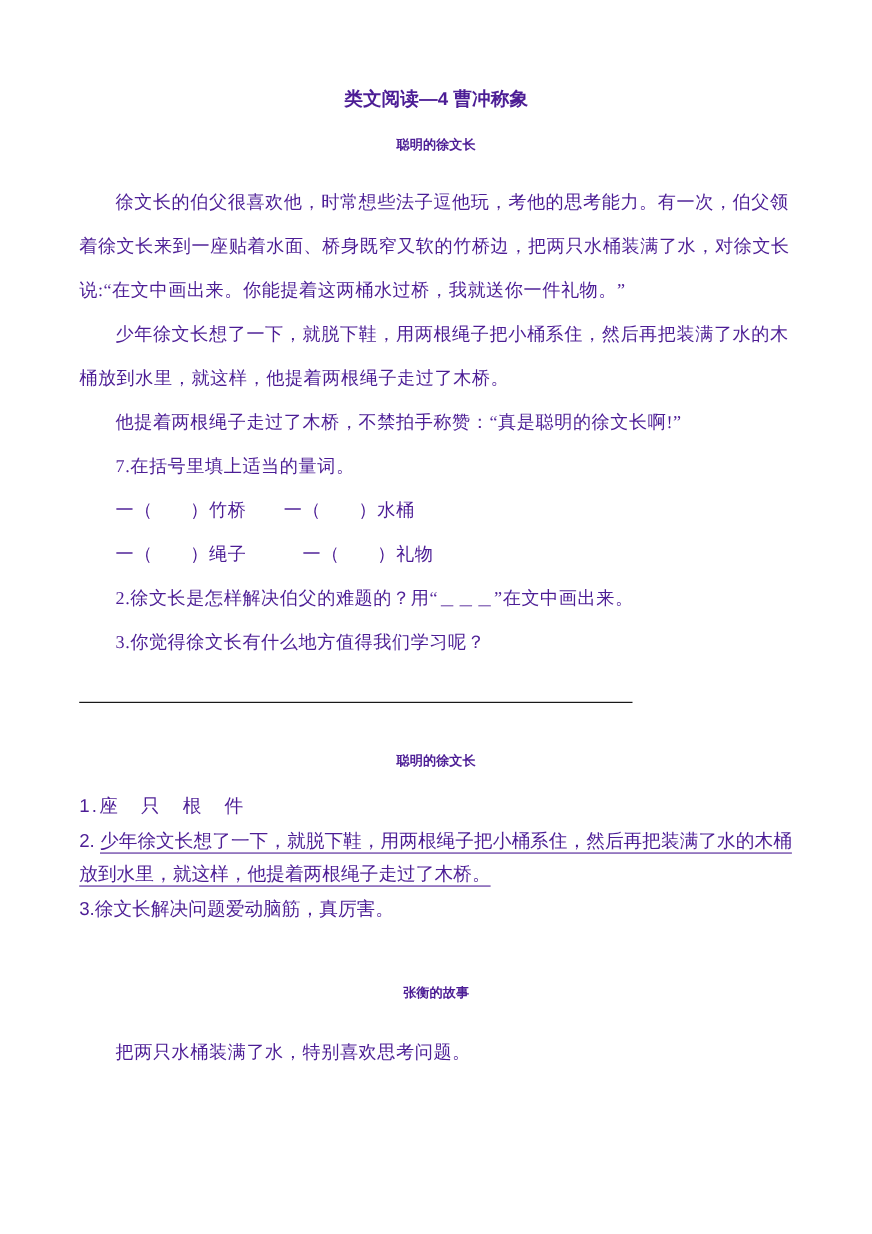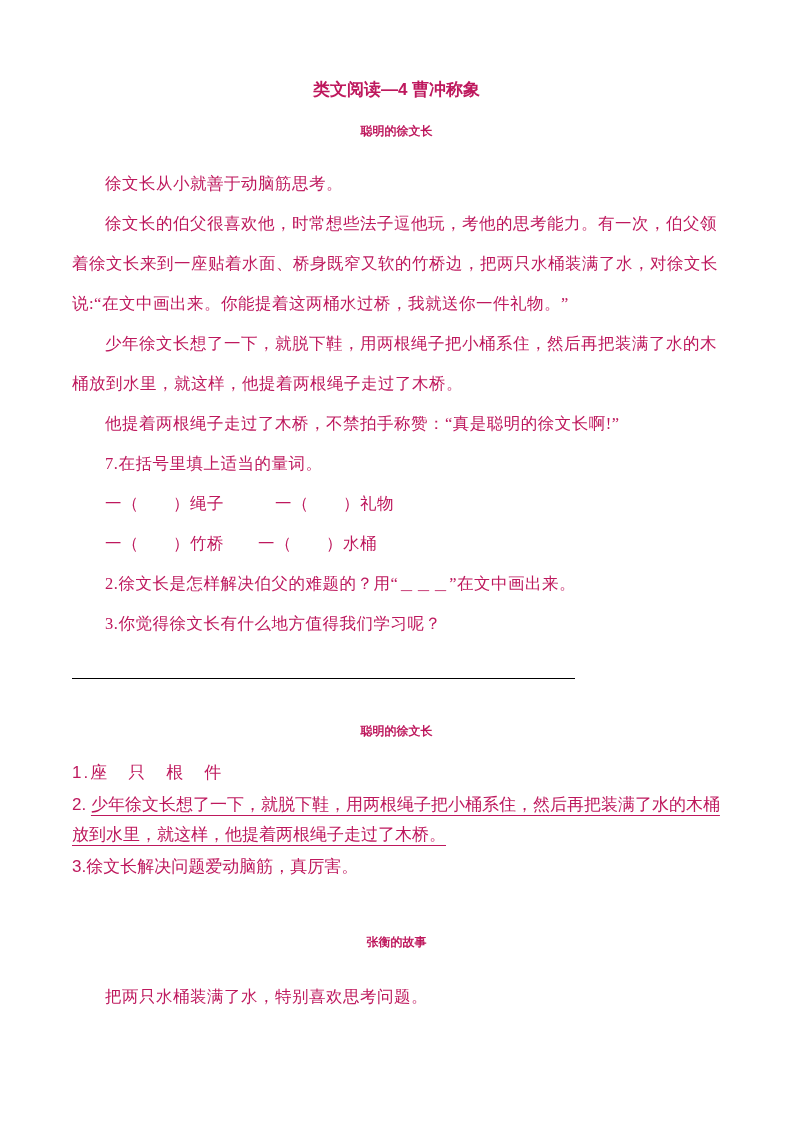--- a/index.html
+++ b/index.html
@@ -9,21 +9,21 @@
   }
   .page {
     position: relative;
     width: 793px;
     height: 1122px;
     margin: 0 auto;
     background: #ffffff;
     box-sizing: border-box;
     padding: 78px 72px 40px 72px;
     font-family: "Liberation Serif", "DejaVu Serif", serif;
-    color: #be185d;
+    color: #4c1d95;
     overflow: hidden;
   }
   .doc-title {
     font-size: 17px;
     font-weight: bold;
     text-align: center;
     margin: 0 0 22px 0;
     font-family: "Liberation Sans", "DejaVu Sans", sans-serif;
   }
   .section-heading {
@@ -74,33 +74,32 @@
 </style>
 </head>
 <body>
 
 <div class="page">
 
   <h1 class="doc-title">类文阅读—4 曹冲称象</h1>
 
   <h2 class="section-heading">聪明的徐文长</h2>
 
-  <p class="para">徐文长从小就善于动脑筋思考。</p>
 
   <p class="para">徐文长的伯父很喜欢他，时常想些法子逗他玩，考他的思考能力。有一次，伯父领着徐文长来到一座贴着水面、桥身既窄又软的竹桥边，把两只水桶装满了水，对徐文长说:“在文中画出来。你能提着这两桶水过桥，我就送你一件礼物。”</p>
 
   <p class="para">少年徐文长想了一下，就脱下鞋，用两根绳子把小桶系住，然后再把装满了水的木桶放到水里，就这样，他提着两根绳子走过了木桥。</p>
 
   <p class="para">他提着两根绳子走过了木桥，不禁拍手称赞：“真是聪明的徐文长啊!”</p>
 
   <p class="para">7.在括号里填上适当的量词。</p>
 
+  <p class="para">一（　　）竹桥　　一（　　）水桶</p>
+
   <p class="para">一（　　）绳子　　　一（　　）礼物</p>
-
-  <p class="para">一（　　）竹桥　　一（　　）水桶</p>
 
   <p class="para">2.徐文长是怎样解决伯父的难题的？用“＿＿＿”在文中画出来。</p>
 
   <p class="para">3.你觉得徐文长有什么地方值得我们学习呢？</p>
 
   <hr class="divider">
 
   <div class="answers-block">
     <h2 class="section-heading">聪明的徐文长</h2>
 

